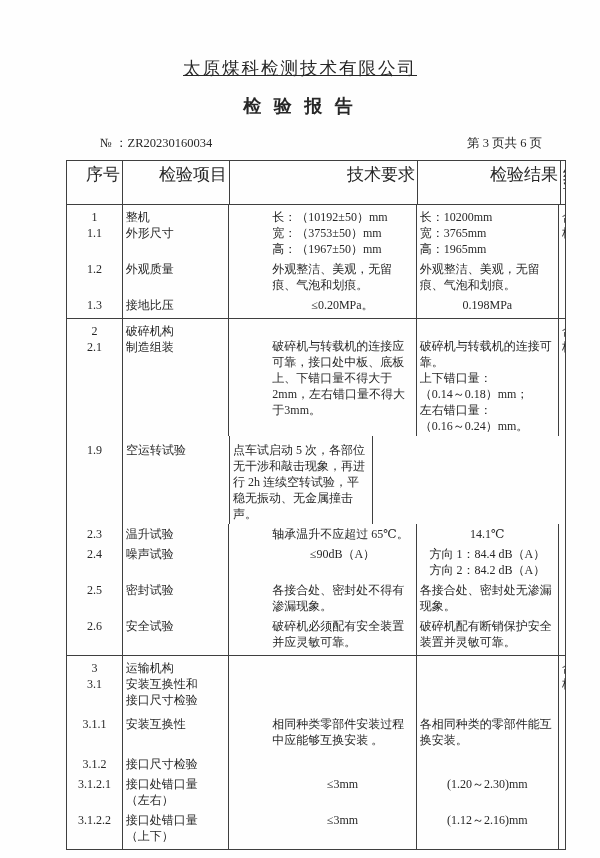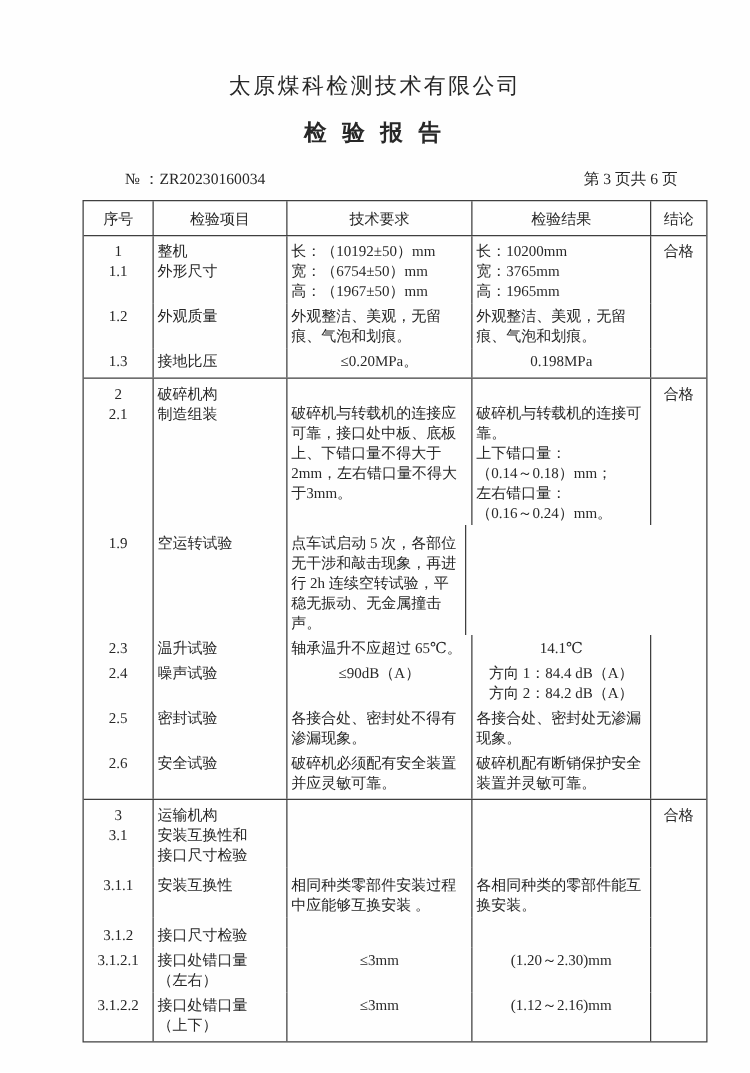--- a/index.html
+++ b/index.html
@@ -1,42 +1,42 @@
 <!DOCTYPE html>
 <html><head>
 <meta charset="utf-8">
 <style>
   html,body{margin:0;padding:0;background:#ffffff;}
   .page{
     width:600px;height:858px;background:#fefefe;color:#272727;
     font-family:"Liberation Serif","DejaVu Serif",serif;
     box-sizing:border-box;padding-top:56px;position:relative;overflow:hidden;
   }
-  .company{text-align:center;font-size:17.5px;letter-spacing:2px;line-height:24px;}
+  .company{text-align:center;font-size:17.5px;letter-spacing:2px;line-height:24px;text-decoration:underline;}
   .title{text-align:center;font-size:18px;font-weight:bold;letter-spacing:4px;line-height:26px;margin-top:13px;}
   .meta{
     width:500px;margin:16px 0 8px 66px;box-sizing:border-box;
     padding:0 24px 0 34px;display:flex;justify-content:space-between;align-items:flex-end;
     font-size:12.5px;line-height:17px;gap:14px;
   }
   .tbl{width:500px;margin-left:66px;border:1.3px solid #3f3f3f;box-sizing:border-box;}
   .tr{display:flex;align-items:stretch;}
   .td{
     border-right:1.3px solid #3f3f3f;box-sizing:border-box;
     padding:2px 3px;white-space:pre-line;font-size:12px;line-height:16px;
     overflow:hidden;
   }
   .c1{width:56px;text-align:center;}
   .c2{width:107px;text-align:left;}
-  .c3{width:148px;text-align:left;}
+  .c3{width:148px;text-align:left;margin-left:40px;}
   .c4{width:143px;text-align:left;}
   .c5{flex:1;border-right:none;text-align:center;}
   .cc{text-align:center;}
   .thead{border-bottom:1.3px solid #3f3f3f;}
-  .thead .td{font-size:12px;padding:6px 2px 5px;text-align:center;}
+  .thead .td{font-size:17px;padding:6px 2px 5px;text-align:right;}
   .section{border-bottom:1.3px solid #3f3f3f;}
   .section:last-child{border-bottom:none;}
   .section .tr:first-child .td{padding-top:4px;}
   .section .tr:last-child .td{padding-bottom:5px;}
   .gs .td{padding-top:6px;}
   .section .tr .td.pt1, .section .tr:first-child .td.pt1{padding-top:19px;}
 </style>
 </head>
 <body>
 
@@ -60,21 +60,21 @@
       <div class="td c5">结论</div>
     </div>
 
     <div class="section">
       <div class="tr">
         <div class="td c1">1
 1.1</div>
         <div class="td c2">整机
 外形尺寸</div>
         <div class="td c3">长：（10192±50）mm
-宽：（6754±50）mm
+宽：（3753±50）mm
 高：（1967±50）mm</div>
         <div class="td c4">长：10200mm
 宽：3765mm
 高：1965mm</div>
         <div class="td c5">合格</div>
       </div>
       <div class="tr">
         <div class="td c1">1.2</div>
         <div class="td c2">外观质量</div>
         <div class="td c3">外观整洁、美观，无留痕、气泡和划痕。</div>

